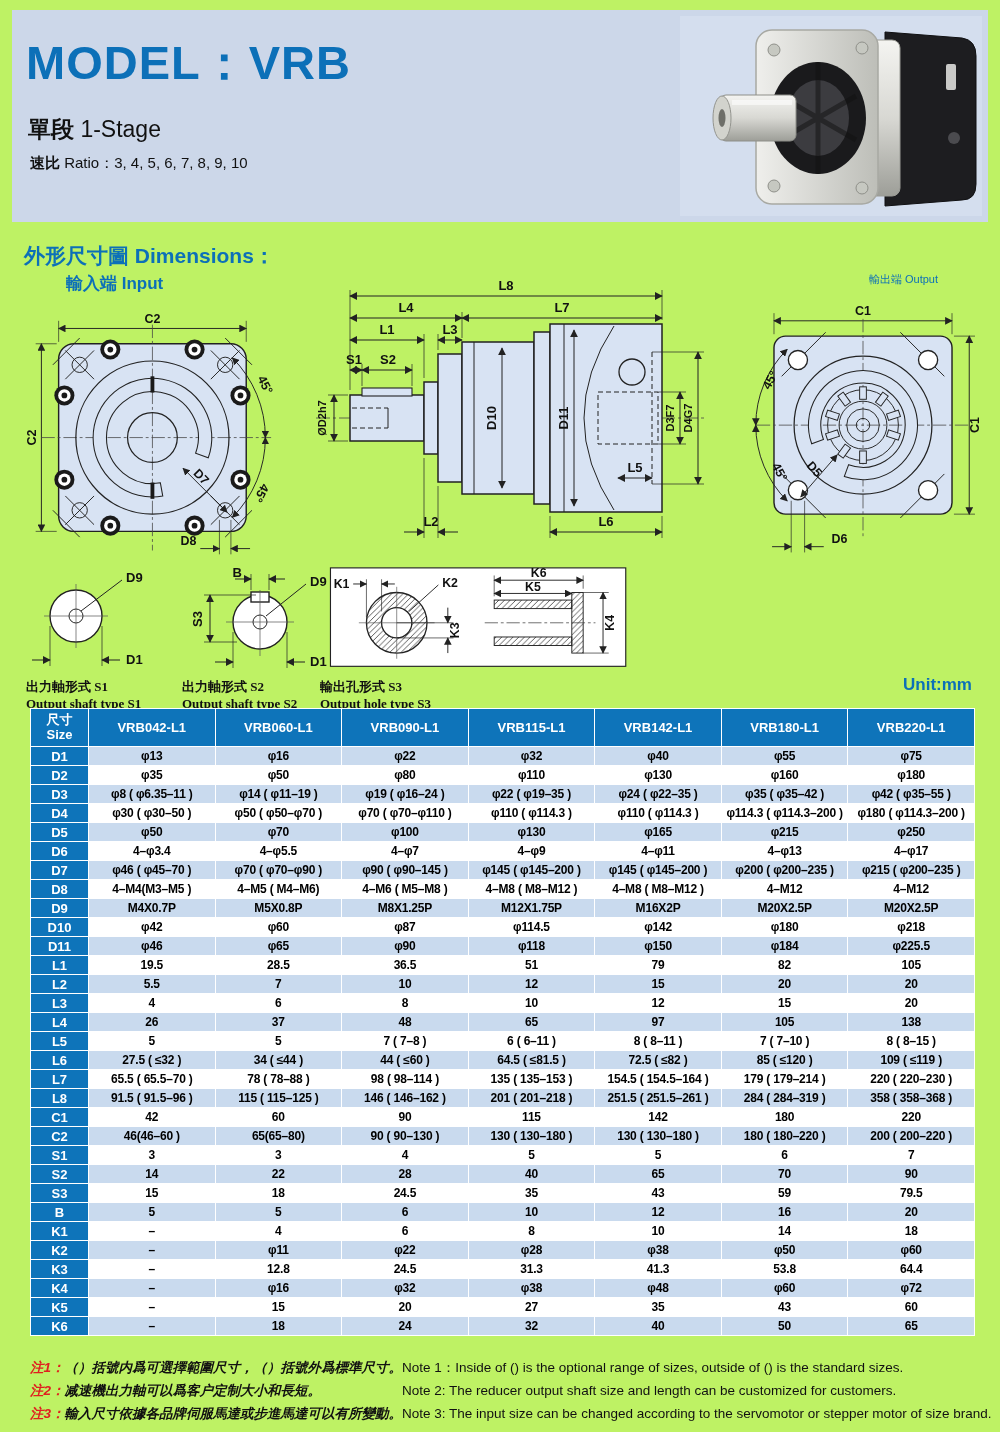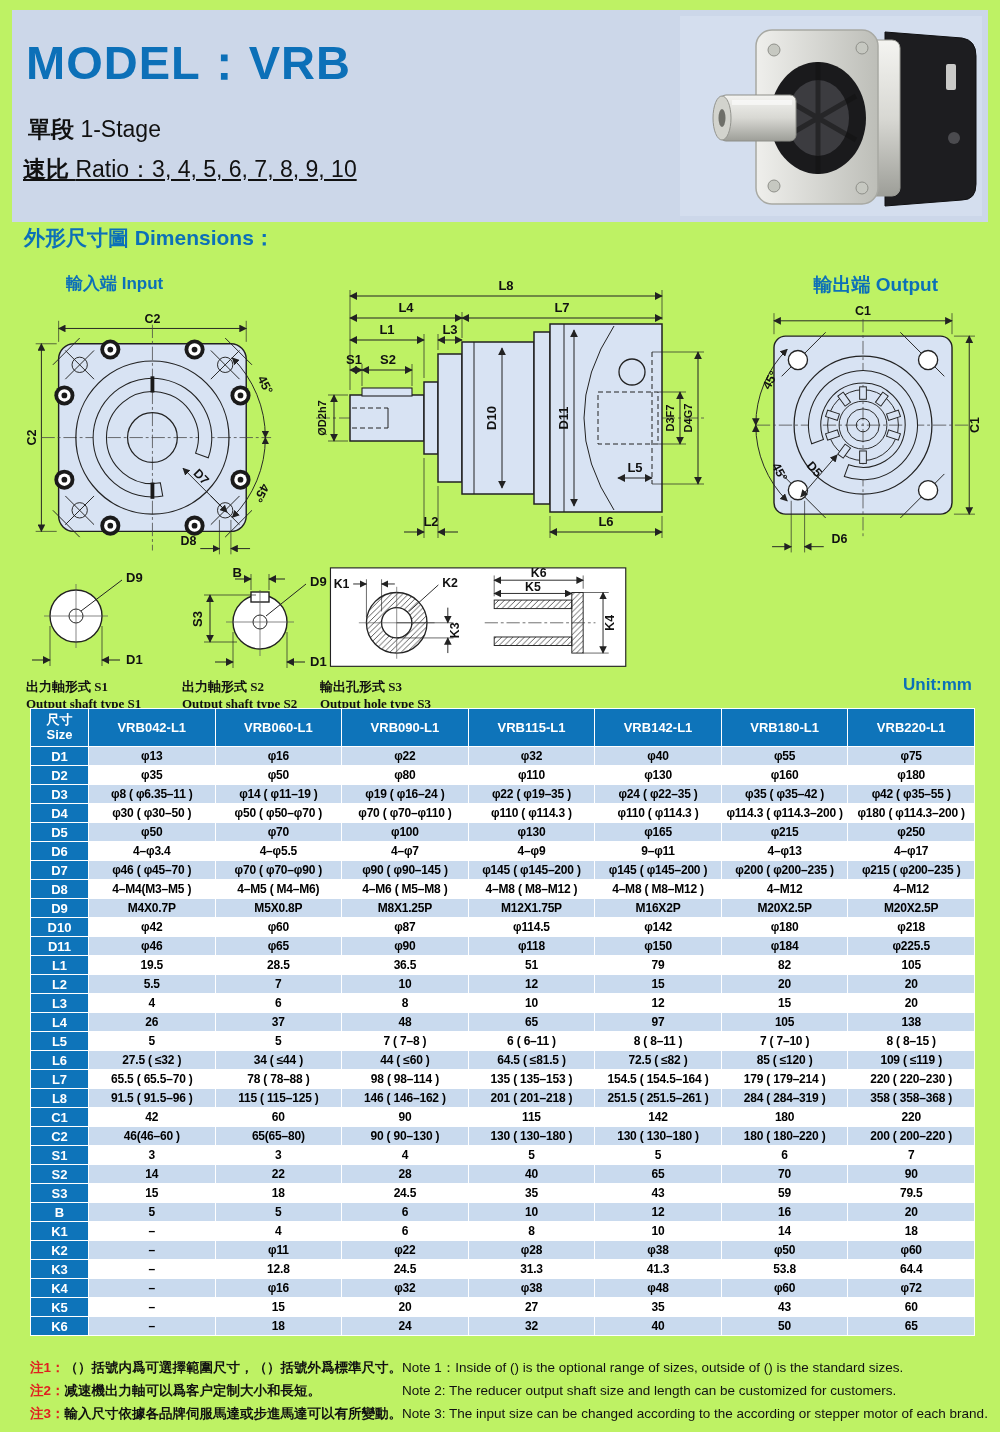--- a/index.html
+++ b/index.html
@@ -2,29 +2,29 @@
 <html><head>
 <meta charset="utf-8">
 <style>
   html,body{margin:0;padding:0;background:#fff;}
   .page{position:relative;width:1000px;height:1432px;background:#bef264;overflow:hidden;
         font-family:"Liberation Sans",sans-serif;color:#111;}
   
   .band{position:absolute;left:12px;top:10px;width:976px;height:212px;background:#ccd7e9;}
   .model-title{position:absolute;left:14px;top:22px;font-size:47px;font-weight:bold;color:#0c70b8;letter-spacing:1px;}
   .stage-line{position:absolute;left:16px;top:104px;font-size:23px;color:#111;}
-  .ratio-line{position:absolute;left:11px;top:144px;font-size:23px;color:#111;text-decoration:underline;}
+  .ratio-line{position:absolute;left:18px;top:144px;font-size:15px;color:#111;}
   .stage-line b,.ratio-line b{font-weight:bold;}
   .photo{position:absolute;right:6px;top:6px;width:302px;height:200px;}
   
-  .section-title{position:absolute;left:24px;top:224px;font-size:21px;font-weight:bold;color:#0c70b8;}
+  .section-title{position:absolute;left:24px;top:242px;font-size:21px;font-weight:bold;color:#0c70b8;}
   
   .diagrams{position:absolute;left:0;top:264px;width:1000px;height:296px;}
   .dt-input{position:absolute;left:66px;top:8px;font-size:17px;font-weight:bold;color:#0c70b8;}
-  .dt-output{position:absolute;right:62px;top:8px;font-size:19px;font-weight:bold;color:#0c70b8;}
+  .dt-output{position:absolute;right:62px;top:8px;font-size:11px;font-weight:normal;color:#0c70b8;}
   .svg-input{position:absolute;left:16px;top:30px;}
   .svg-side{position:absolute;left:302px;top:4px;}
   .svg-output{position:absolute;left:738px;top:30px;}
   .details{position:absolute;left:0;top:566px;width:1000px;height:140px;}
   .det{position:absolute;}
   .det-cap{font-size:13px;font-weight:bold;color:#111;line-height:17px;margin-top:2px;font-family:Liberation Serif, serif;}
   .unit{position:absolute;right:28px;top:675px;font-size:17px;font-weight:bold;color:#0c70b8;}
   
   table.spec{position:absolute;left:30px;top:708px;width:945px;border-collapse:collapse;table-layout:fixed;}
   table.spec th,table.spec td{border:1.5px solid #fff;padding:0;text-align:center;vertical-align:middle;}
@@ -32,21 +32,21 @@
   th.corner{font-size:13px;line-height:1.1;}
   table.spec tbody th{background:#0e74ba;color:#fff;font-size:13px;font-weight:bold;}
   table.spec tbody td{font-size:12px;font-weight:bold;color:#000;height:18px;letter-spacing:-0.2px;white-space:nowrap;}
   table.spec tbody tr:nth-child(odd) td{background:#c9daee;}
   table.spec tbody tr:nth-child(even) td{background:#fff;}
   
   .notes{position:absolute;left:30px;top:1356px;width:948px;display:flex;}
   .notes-zh{width:408px;}
   .notes-en{flex:1;}
   .note-line{font-size:13.5px;line-height:23px;color:#111;white-space:nowrap;}
-  .notes-zh .note-line{font-weight:bold;}
+  .notes-zh .note-line{font-weight:bold;font-style:italic;}
   .note-label{color:#e01f1f;font-weight:bold;}
   
   .shape{fill:#d8e3f3;stroke:#222;stroke-width:1.5;}
   .shape2{fill:#d8e3f3;stroke:#222;stroke-width:1.1;}
   .wshape{fill:#fff;stroke:#222;stroke-width:1.4;}
   .oln{fill:none;stroke:#222;stroke-width:1.3;}
   .oln2{fill:none;stroke:#222;stroke-width:1;}
   .thin{stroke:#555;stroke-width:0.7;fill:none;}
   .cl{stroke:#444;stroke-width:0.8;fill:none;stroke-dasharray:14 3 3 3;}
   .ext{stroke:#222;stroke-width:0.7;fill:none;}
@@ -533,21 +533,21 @@
           <td>φ165</td>
           <td>φ215</td>
           <td>φ250</td>
         </tr>
         <tr>
           <th>D6</th>
           <td>4–φ3.4</td>
           <td>4–φ5.5</td>
           <td>4–φ7</td>
           <td>4–φ9</td>
-          <td>9–φ11</td>
+          <td>4–φ11</td>
           <td>4–φ13</td>
           <td>4–φ17</td>
         </tr>
         <tr>
           <th>D7</th>
           <td>φ46 ( φ45–70 )</td>
           <td>φ70 ( φ70–φ90 )</td>
           <td>φ90 ( φ90–145 )</td>
           <td>φ145 ( φ145–200 )</td>
           <td>φ145 ( φ145–200 )</td>
@@ -799,17 +799,17 @@
 
   <div class="notes">
     <div class="notes-zh">
         <div class="note-line"><span class="note-label">注1：</span><span>（）括號内爲可選擇範圍尺寸，（）括號外爲標準尺寸。</span></div>
         <div class="note-line"><span class="note-label">注2：</span><span>减速機出力軸可以爲客户定制大小和長短。</span></div>
         <div class="note-line"><span class="note-label">注3：</span><span>輸入尺寸依據各品牌伺服馬達或步進馬達可以有所變動。</span></div>
       </div>
     <div class="notes-en">
         <div class="note-line">Note 1：Inside of () is the optional range of sizes, outside of () is the standard sizes.</div>
         <div class="note-line">Note 2: The reducer output shaft size and length can be customized for customers.</div>
-        <div class="note-line">Note 3: The input size can be changed according to the according or stepper motor of each brand.</div>
+        <div class="note-line">Note 3: The input size can be changed according to the servomotor or stepper motor of size brand.</div>
       </div>
   </div>
 
 </div>
 
 </body></html>

